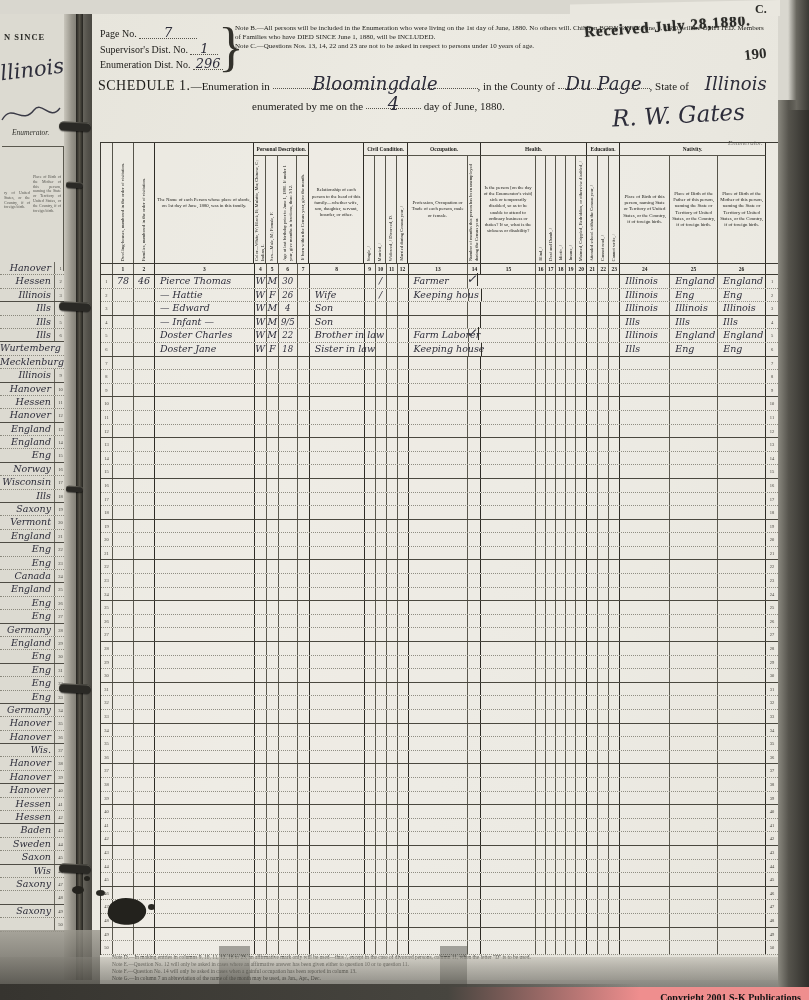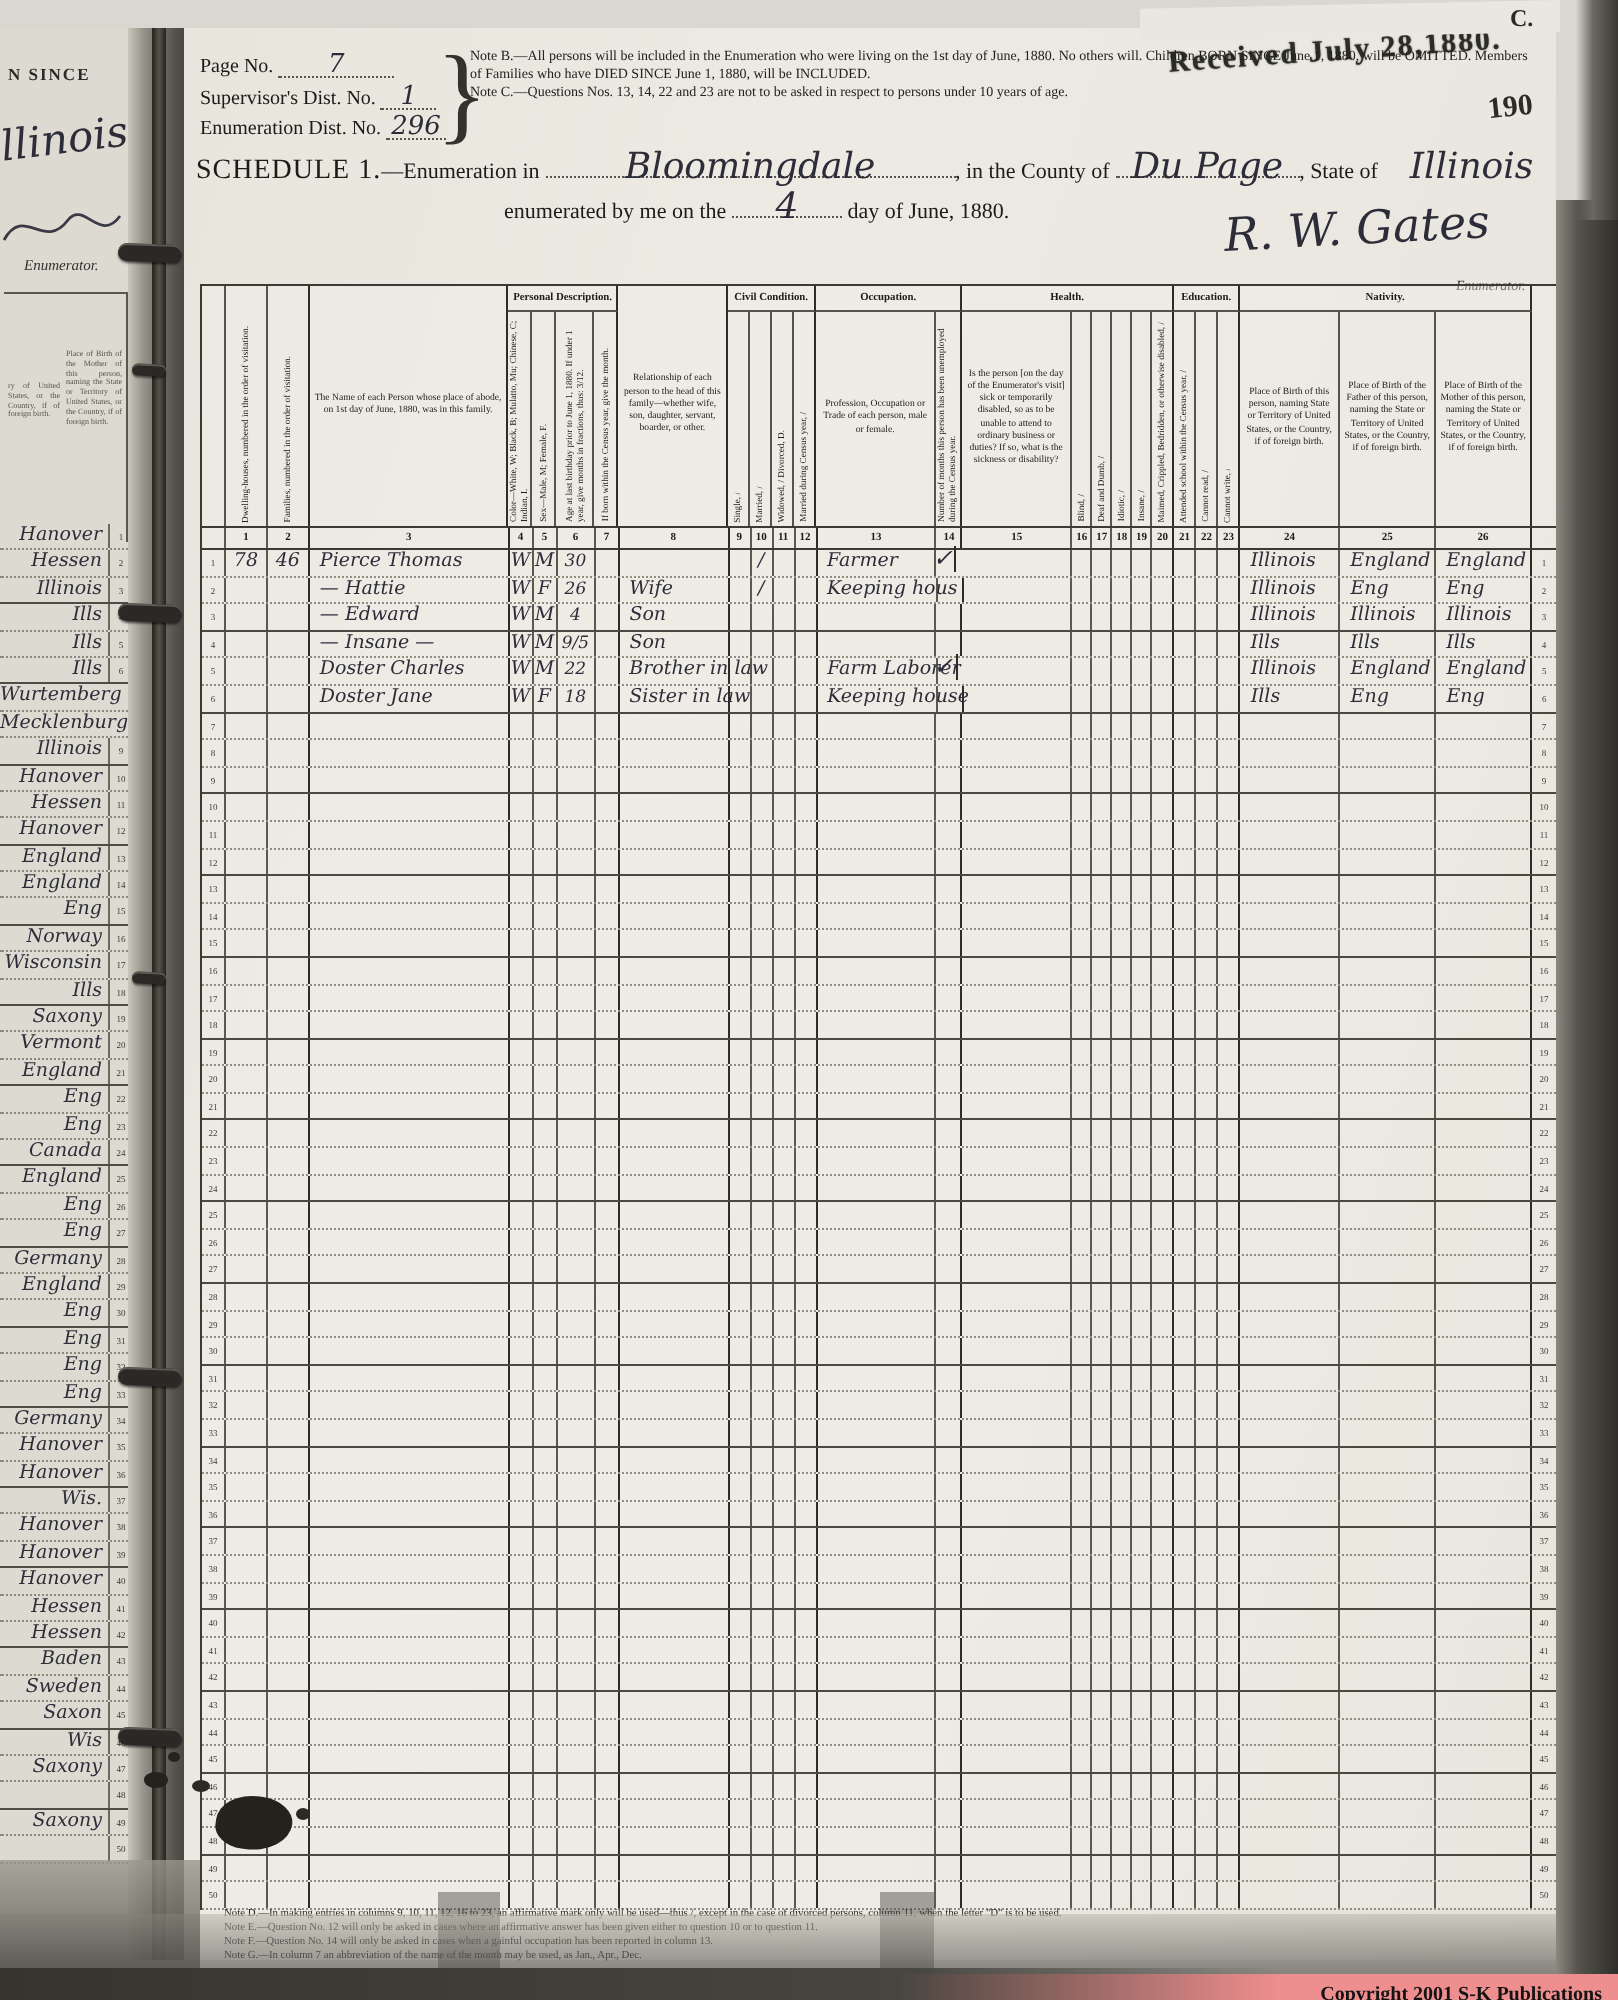--- a/index.html
+++ b/index.html
@@ -601,21 +601,21 @@
           <div class="bcell gsep c" style="width: 11px;"></div>
           <div class="bcell l hw" style="width: 50px;">Illinois</div>
           <div class="bcell l hw" style="width: 48px;">Illinois</div>
           <div class="bcell gsep l hw" style="width: 48px;">Illinois</div>
           <div class="bcell rnum" style="width: 12px; border-right: none;">3</div>
         </div>
         <div class="brow">
           <div class="bcell rnum" style="width: 12px;">4</div>
           <div class="bcell c" style="width: 21px;"></div>
           <div class="bcell gsep c" style="width: 21px;"></div>
-          <div class="bcell gsep l hw" style="width: 100px;">—  Insane —</div>
+          <div class="bcell gsep l hw" style="width: 100px;">—  Infant —</div>
           <div class="bcell c hw" style="width: 12px;">W</div>
           <div class="bcell c hw" style="width: 12px;">M</div>
           <div class="bcell c hw age" style="width: 19px;">9/5</div>
           <div class="bcell gsep c" style="width: 12px;"></div>
           <div class="bcell gsep l hw" style="width: 55px;">Son</div>
           <div class="bcell c" style="width: 11px;"></div>
           <div class="bcell c" style="width: 11px;"></div>
           <div class="bcell c" style="width: 11px;"></div>
           <div class="bcell gsep c" style="width: 11px;"></div>
           <div class="bcell l" style="width: 60px;"></div>

